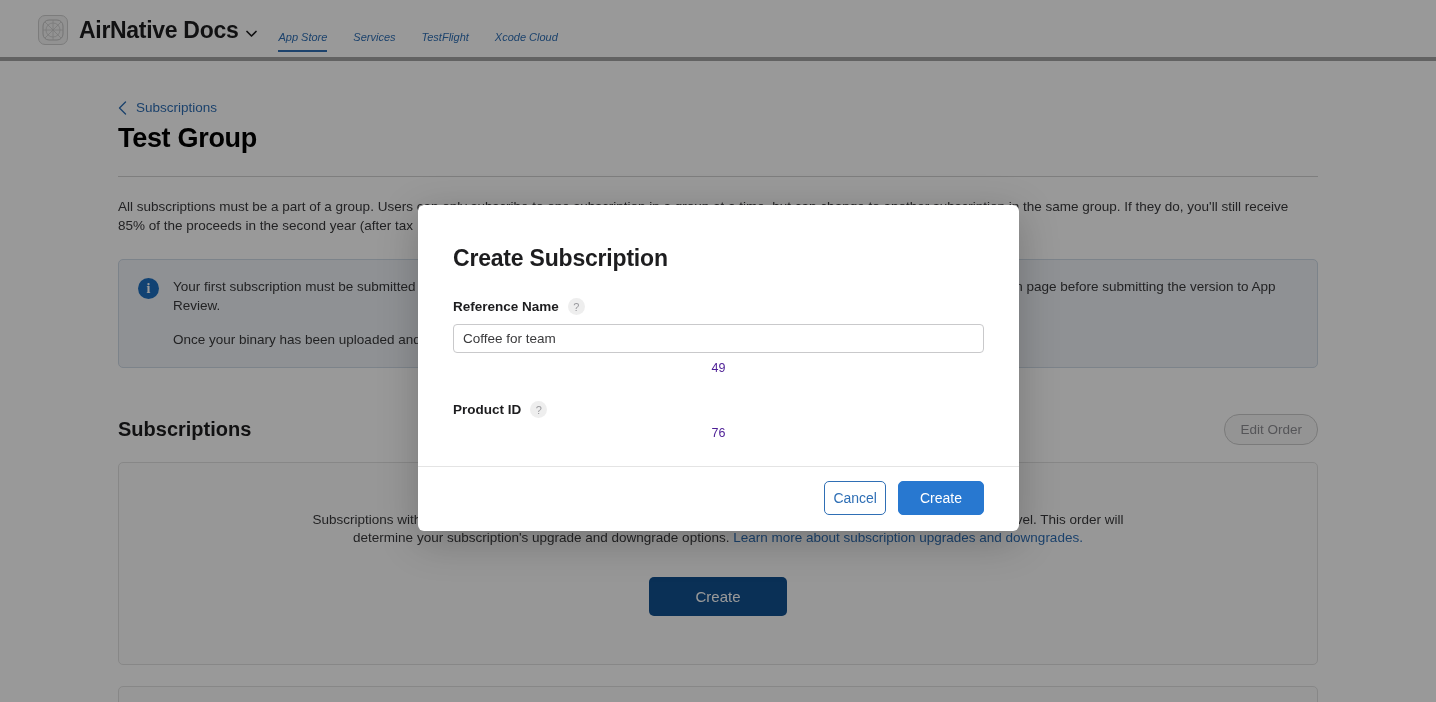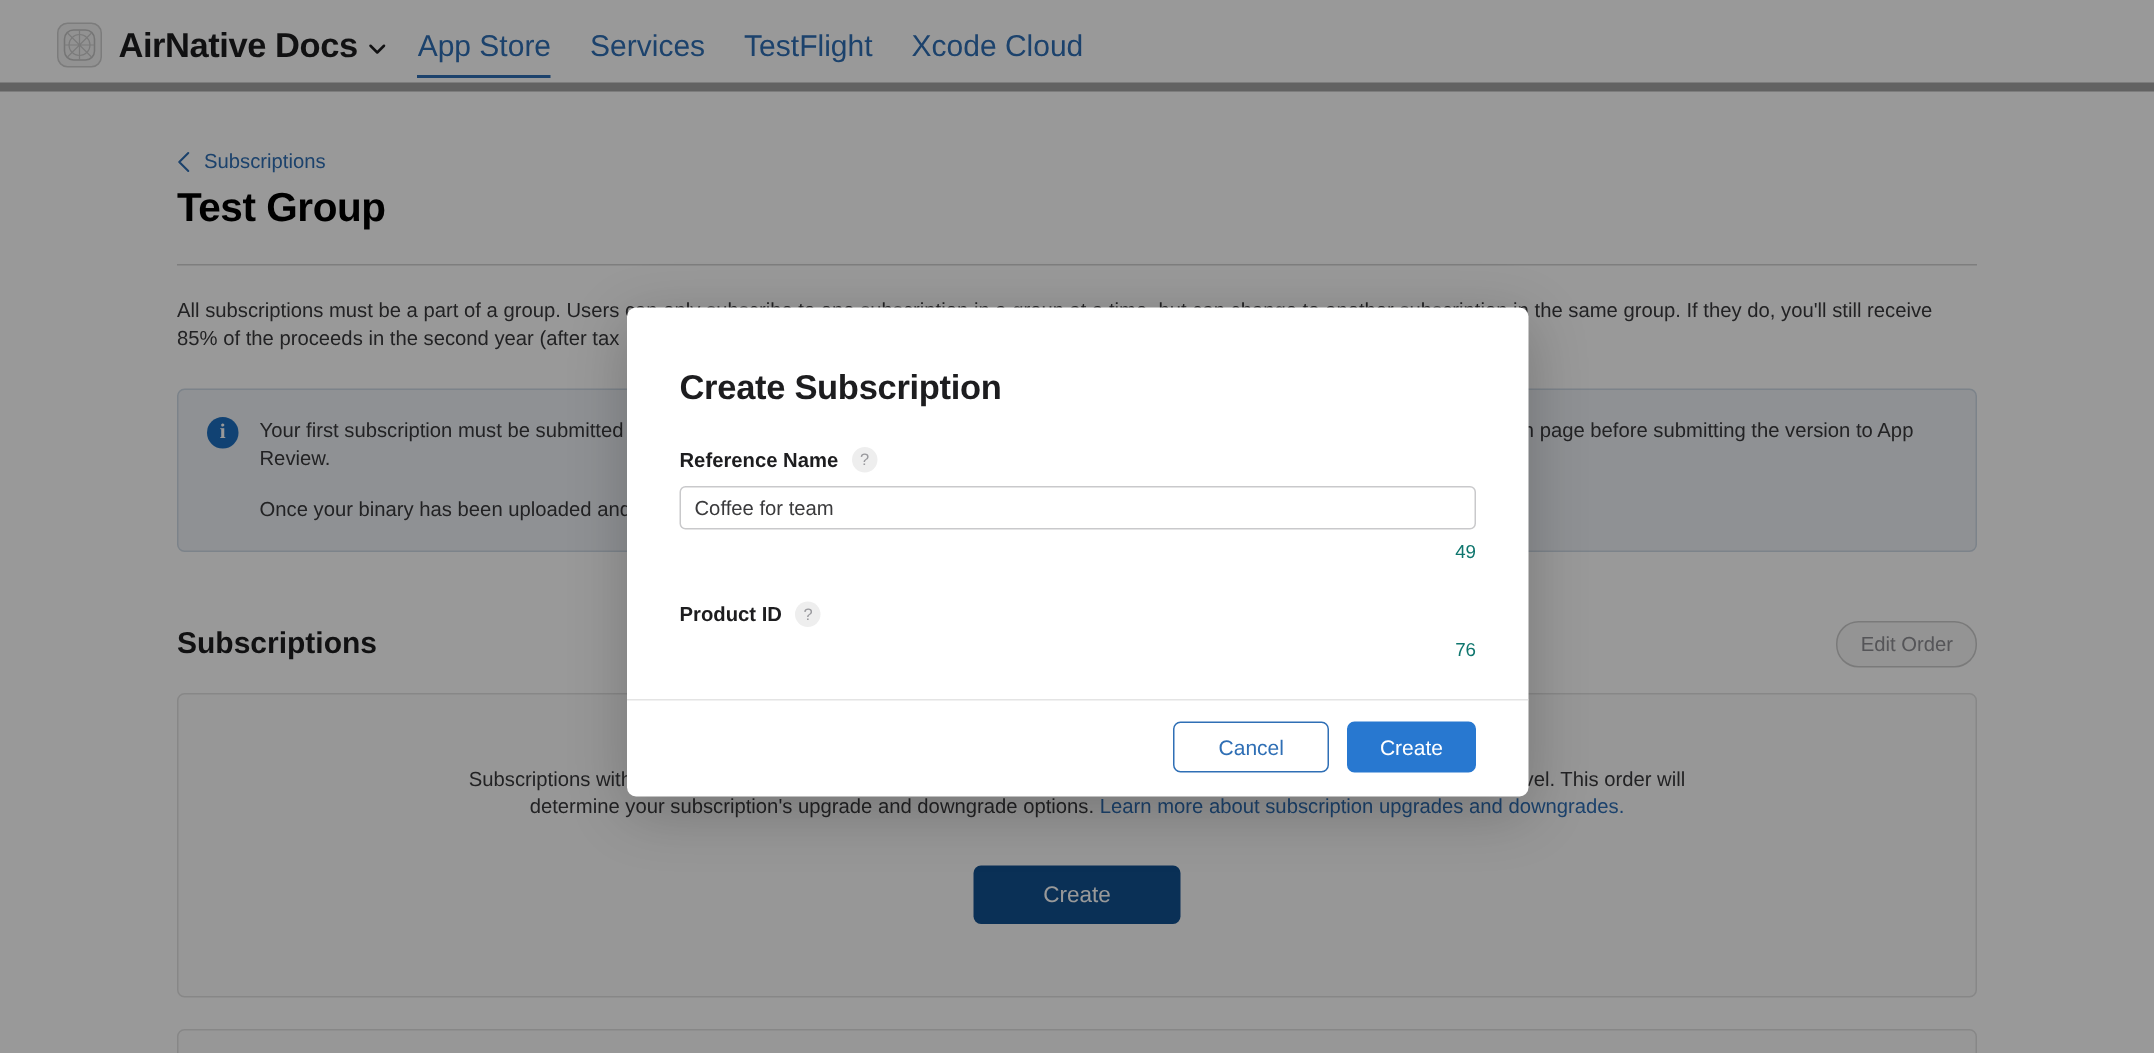--- a/index.html
+++ b/index.html
@@ -18,21 +18,21 @@
   #dim-overlay {
     position: absolute; inset: 0;
     background: rgba(0,0,0,0.40);
     z-index: 50;
   }
 
   
   .topbar {
     position: absolute; top: 0; left: 0; width: 1436px; height: 61px;
     background: #ffffff;
-    border-bottom: 6px solid #a3a3a3;
+    border-bottom: 4px solid #a3a3a3;
   }
   .topbar-inner {
     position: absolute; left: 38px; top: 0; height: 60px;
     display: flex; align-items: center;
   }
   .app-icon {
     width: 30px; height: 30px; border-radius: 7px;
     border: 1px solid #cfcfcf; background: #f3f3f3;
     margin-right: 11px;
     position: relative; overflow: hidden;
@@ -41,22 +41,22 @@
   .app-title {
     font-size: 23px; font-weight: bold; color: #1d1d1f;
     letter-spacing: -0.3px; white-space: nowrap;
   }
   .chev-down {
     margin-left: 7px; margin-right: 20px;
     width: 13px; height: 13px; position: relative; top: 2px;
   }
   .nav-tabs { display: flex; align-items: flex-end; height: 60px; gap: 26px; }
   .nav-tab {
-    font-size: 20px; color: #2f6fb5; cursor: pointer;
-    padding-bottom: 17px; position: relative; white-space: nowrap;
+    font-size: 11px; color: #2f6fb5; cursor: pointer;
+    padding-bottom: 17px; position: relative; white-space: nowrap; font-style: italic;
   }
   .nav-tab.active { color: #2f6fb5; }
   .nav-tab.active::after {
     content: ""; position: absolute; left: 0; right: 0; bottom: 8px;
     height: 2px; background: #2f6fb5;
   }
 
   
   .content { position: absolute; top: 61px; left: 0; width: 1436px; }
   .wrap { width: 1200px; margin: 0 auto; position: relative; }
@@ -161,31 +161,31 @@
     cursor: pointer; user-select: none;
   }
   .text-input {
     display: block; width: 100%; margin-top: 9px;
     height: 29px; padding: 0 9px;
     border: 1px solid #c9c9cb; border-radius: 4px;
     font-size: 13.5px; color: #3a3a3c; background: #ffffff;
     font-family: "Liberation Sans", sans-serif;
   }
   .counter {
-    text-align: right; font-size: 12.5px; color: #0f766e; margin-top: 8px;
+    text-align: center; font-size: 12.5px; color: #4c1d95; margin-top: 8px;
   }
   .modal-footer {
     border-top: 1px solid #e4e4e4;
     padding: 14px 35px 16px 35px;
     display: flex; justify-content: flex-end; gap: 12px;
   }
   .btn-secondary {
     font-size: 14px; color: #2f6fb5;
     background: #ffffff; border: 1px solid #2f6fb5;
-    border-radius: 5px; padding: 8px 29px; cursor: pointer;
+    border-radius: 5px; padding: 8px 8px; cursor: pointer;
     font-family: "Liberation Sans", sans-serif;
   }
   .btn-primary {
     font-size: 14px; color: #ffffff;
     background: #2878d0; border: 1px solid #2878d0;
     border-radius: 5px; padding: 8px 21px; cursor: pointer;
     font-family: "Liberation Sans", sans-serif;
   }
 </style>
 </head>

